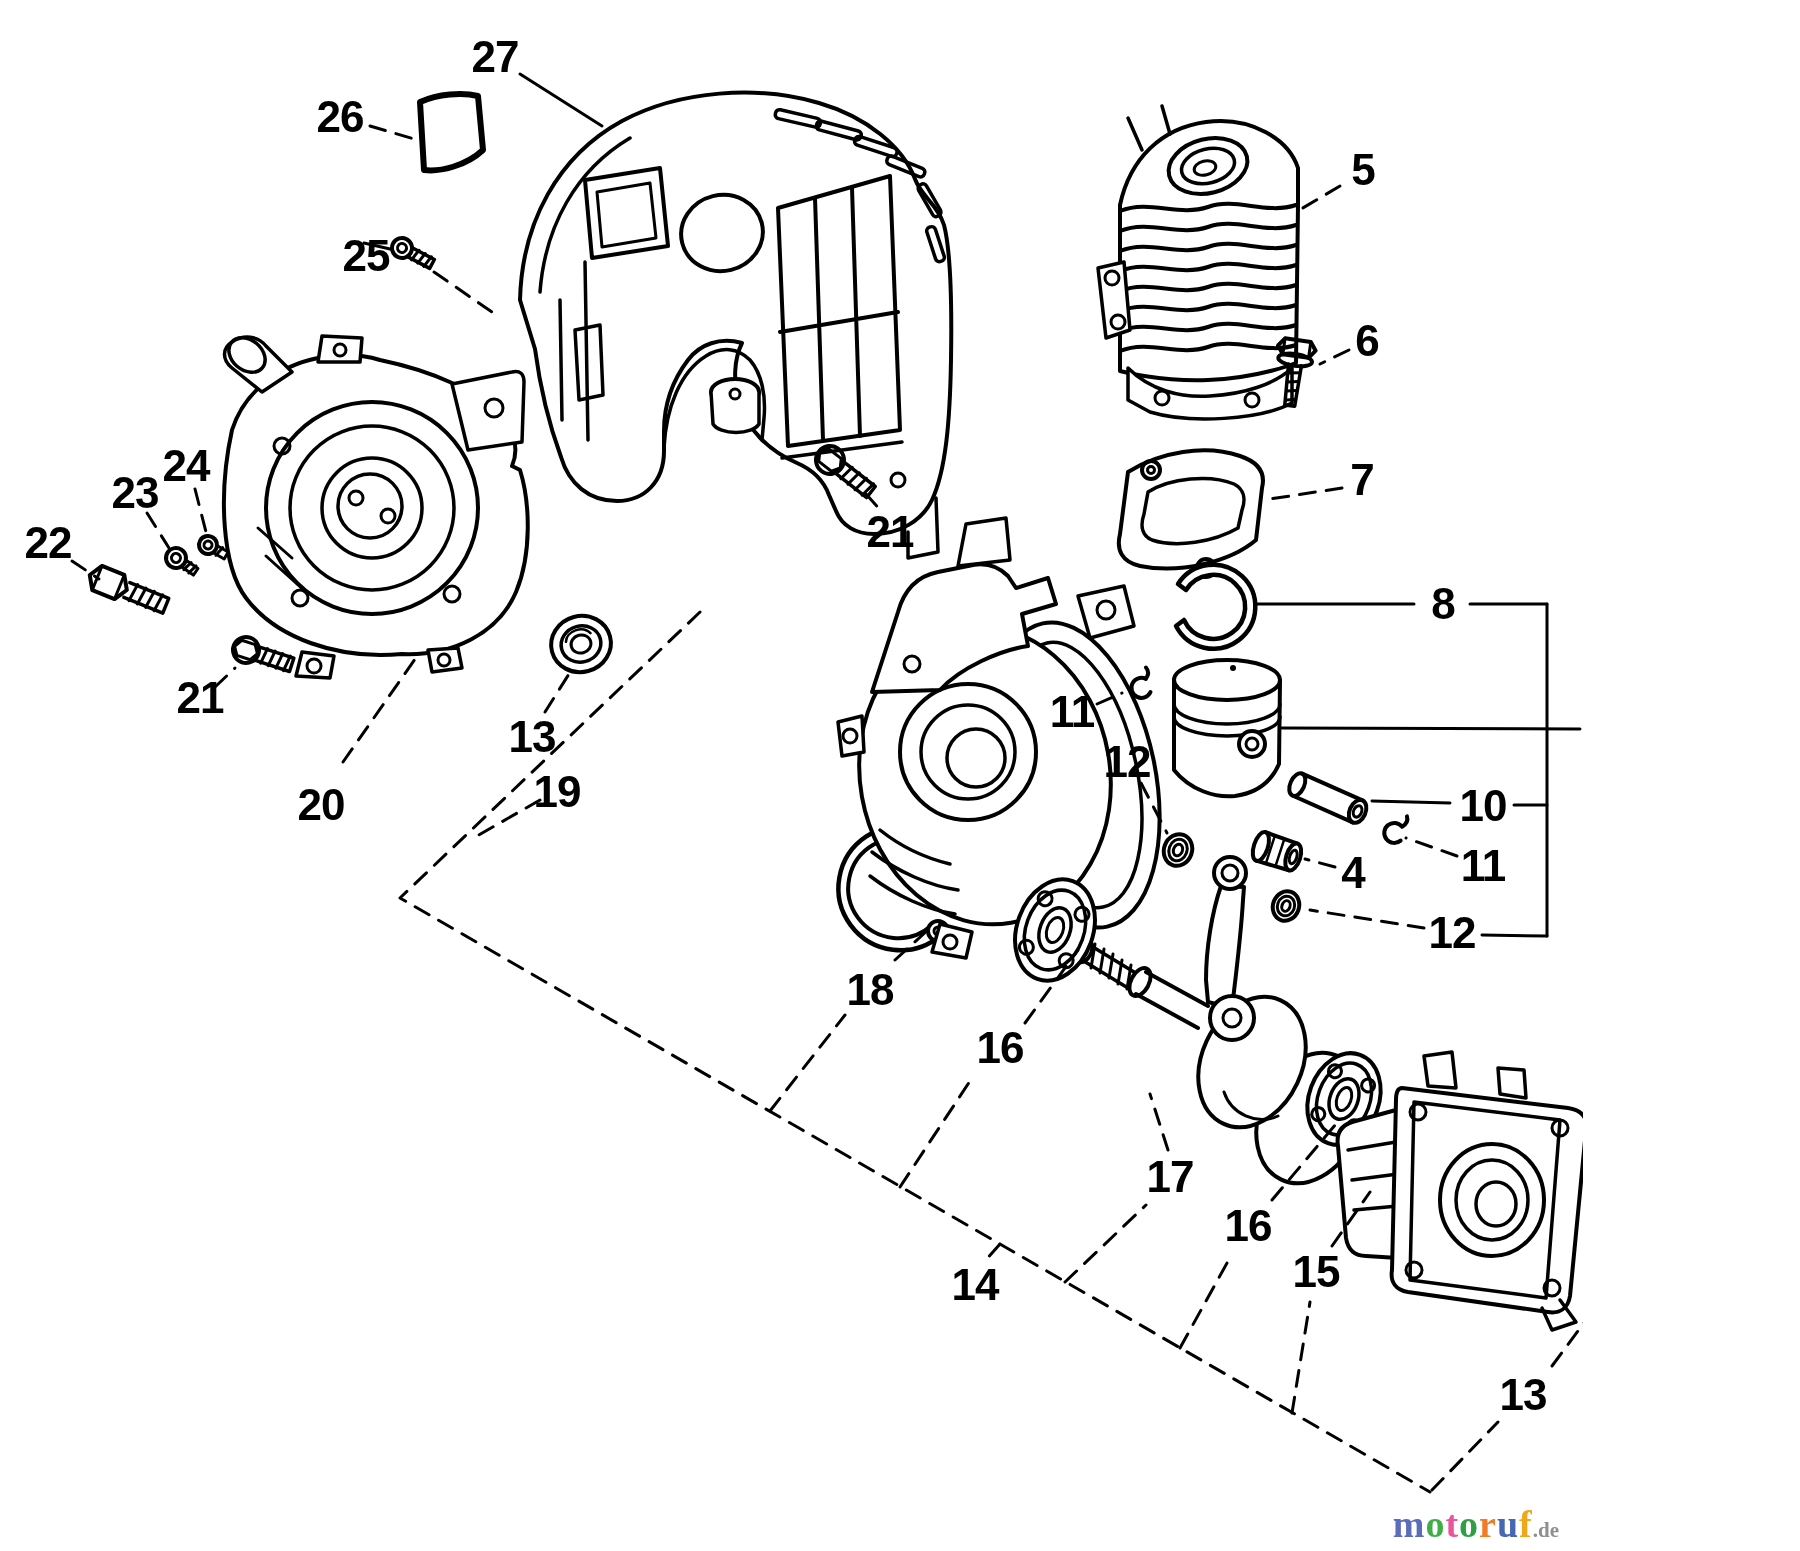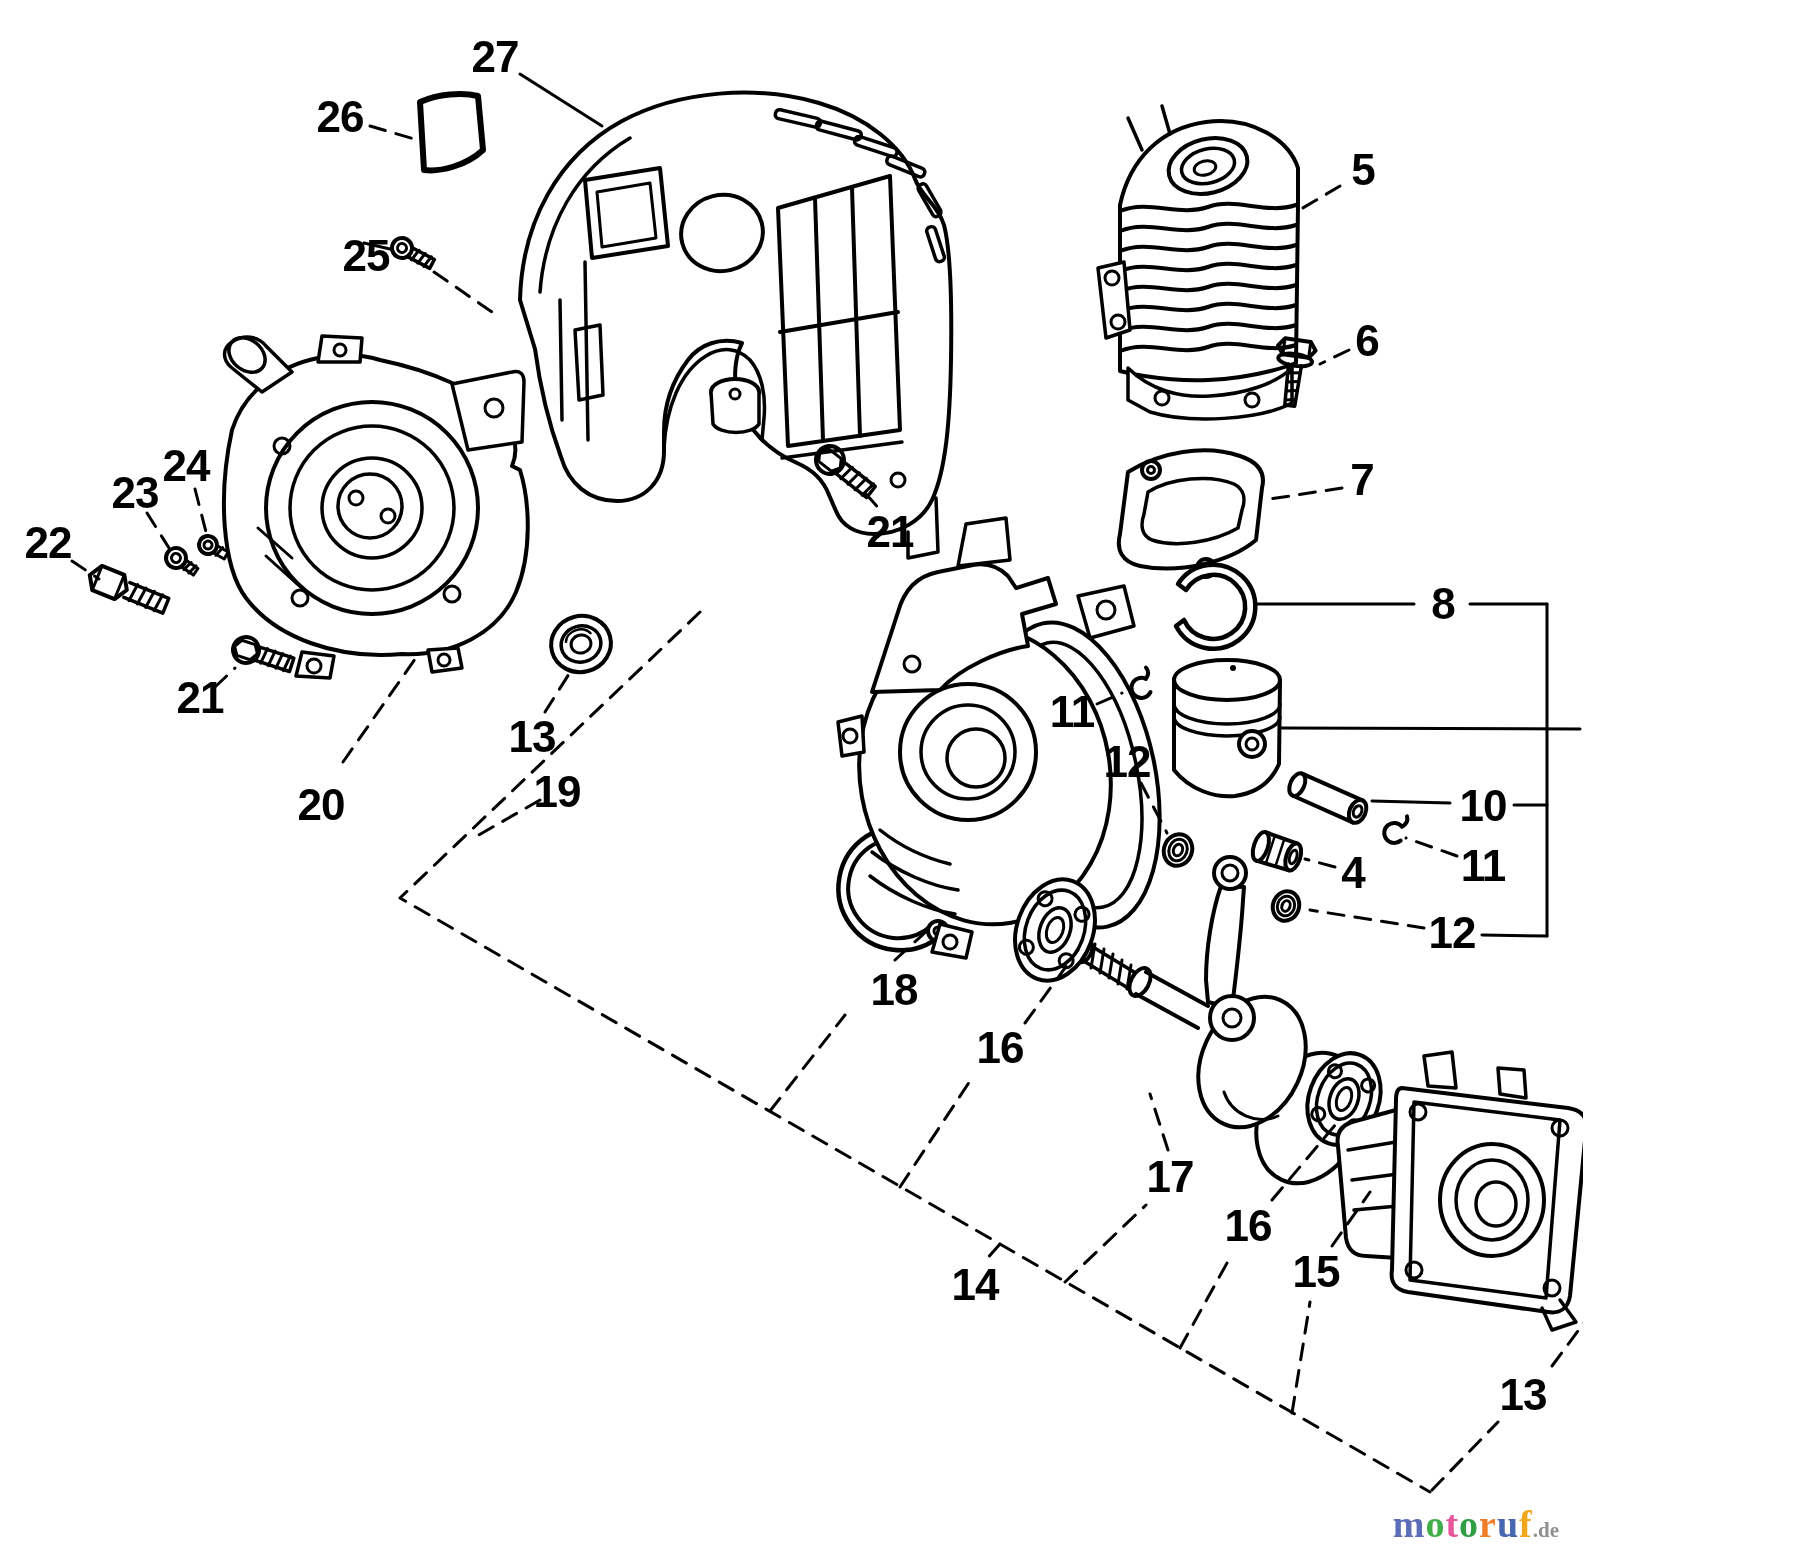--- a/index.html
+++ b/index.html
@@ -380,21 +380,21 @@
       <div class="callout" style="left: 1127px; top: 762px;">12</div>
       <div class="callout" style="left: 1452px; top: 933px;">12</div>
       <div class="callout" style="left: 1353px; top: 873px;">4</div>
       <div class="callout" style="left: 48px; top: 543px;">22</div>
       <div class="callout" style="left: 135px; top: 493px;">23</div>
       <div class="callout" style="left: 186px; top: 466px;">24</div>
       <div class="callout" style="left: 200px; top: 698px;">21</div>
       <div class="callout" style="left: 321px; top: 783px; margin-top: 22px;">20</div>
       <div class="callout" style="left: 532px; top: 737px;">13</div>
       <div class="callout" style="left: 557px; top: 792px;">19</div>
-      <div class="callout" style="left: 870px; top: 990px; margin-left: 24px;">18</div>
+      <div class="callout" style="left: 870px; top: 990px;">18</div>
       <div class="callout" style="left: 1000px; top: 1048px;">16</div>
       <div class="callout" style="left: 1170px; top: 1177px;">17</div>
       <div class="callout" style="left: 1248px; top: 1226px;">16</div>
       <div class="callout" style="left: 1316px; top: 1272px;">15</div>
       <div class="callout" style="left: 975px; top: 1285px;">14</div>
       <div class="callout" style="left: 1523px; top: 1395px;">13</div>
     </div>
 
 <div class="logo" id="logo"><span style="color: rgb(91, 108, 184);">m</span><span style="color: rgb(63, 174, 73);">o</span><span style="color: rgb(232, 86, 157);">t</span><span style="color: rgb(47, 158, 68);">o</span><span style="color: rgb(239, 125, 38);">r</span><span style="color: rgb(71, 103, 179);">u</span><span style="color: rgb(240, 168, 24);">f</span><span class="suffix" style="color: rgb(143, 143, 143);">.de</span></div>
 

